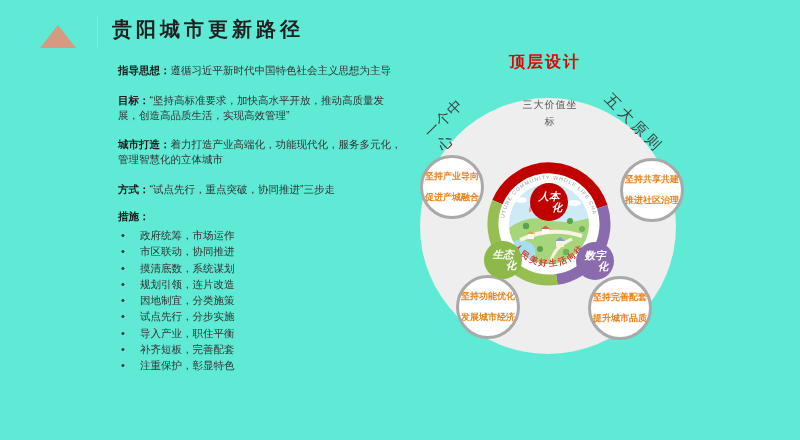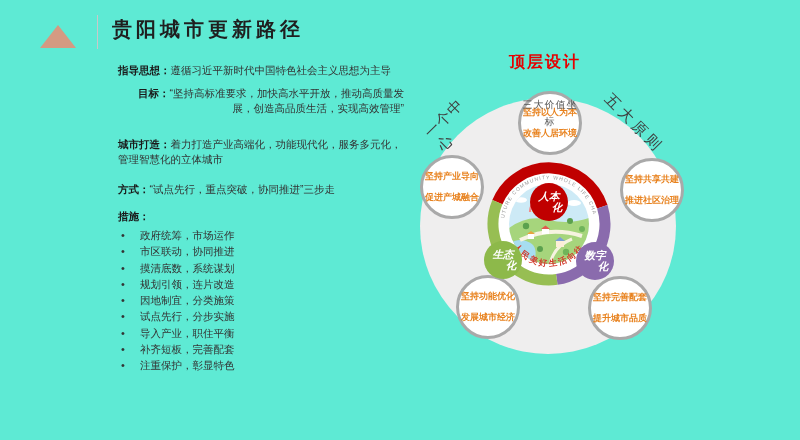--- a/index.html
+++ b/index.html
@@ -16,21 +16,21 @@
   }
   .head-divider { position:absolute; left:97px; top:15px; width:1px; height:34px; background:#C9C9C9; }
   .page-title {
     position:absolute; left:112px; top:16px; font-size:20px; font-weight:bold;
     letter-spacing:4px; color:#1F1F1F; white-space:nowrap;
   }
   
   .left-col { position:absolute; left:118px; top:0; width:286px; font-size:10.5px; line-height:15px; color:#333; }
   .para { position:absolute; left:0; width:286px; }
   .para b { color:#1a1a1a; }
-  .p1 { top:63px; } .p2 { top:86px;text-align:right; } .p3 { top:137px; } .p4 { top:182px; }
+  .p1 { top:63px; } .p2 { top:93px; } .p3 { top:137px; } .p4 { top:182px; }
   .measures-label { position:absolute; left:0; top:209px; font-weight:bold; font-size:10.5px; color:#1a1a1a; }
   .measures { position:absolute; left:0; top:227px; list-style:none; }
   .measures li { position:relative; padding-left:22px; line-height:16.3px; color:#333;text-align:right; }
   .measures li::before { content:"•"; position:absolute; left:3px; top:0; font-size:11px; color:#333; }
   
   .diagram { position:absolute; left:400px; top:30px; width:400px; height:400px; }
   .big-gray-circle { position:absolute; left:20px; top:68px; width:256px; height:256px;
     border-radius:50%; background:#EFEEEE; z-index:1; }
   .ring-svg { position:absolute; left:0; top:0; z-index:3; }
   .top-label { position:absolute; left:85px; top:22px; width:120px; text-align:center;
@@ -151,24 +151,20 @@
     </div>
     <div class="node node2">
       <span>生态</span>
       <span class="l2">化</span>
     </div>
     <div class="node node3">
       <span>数字</span>
       <span class="l2">化</span>
     </div>
 
-    <div class="sat sat1">
-      <span>坚持以人为本</span>
-      <span>改善人居环境</span>
-    </div>
     <div class="sat sat2">
       <span>坚持产业导向</span>
       <span>促进产城融合</span>
     </div>
     <div class="sat sat3">
       <span>坚持共享共建</span>
       <span>推进社区治理</span>
     </div>
     <div class="sat sat4">
       <span>坚持功能优化</span>

